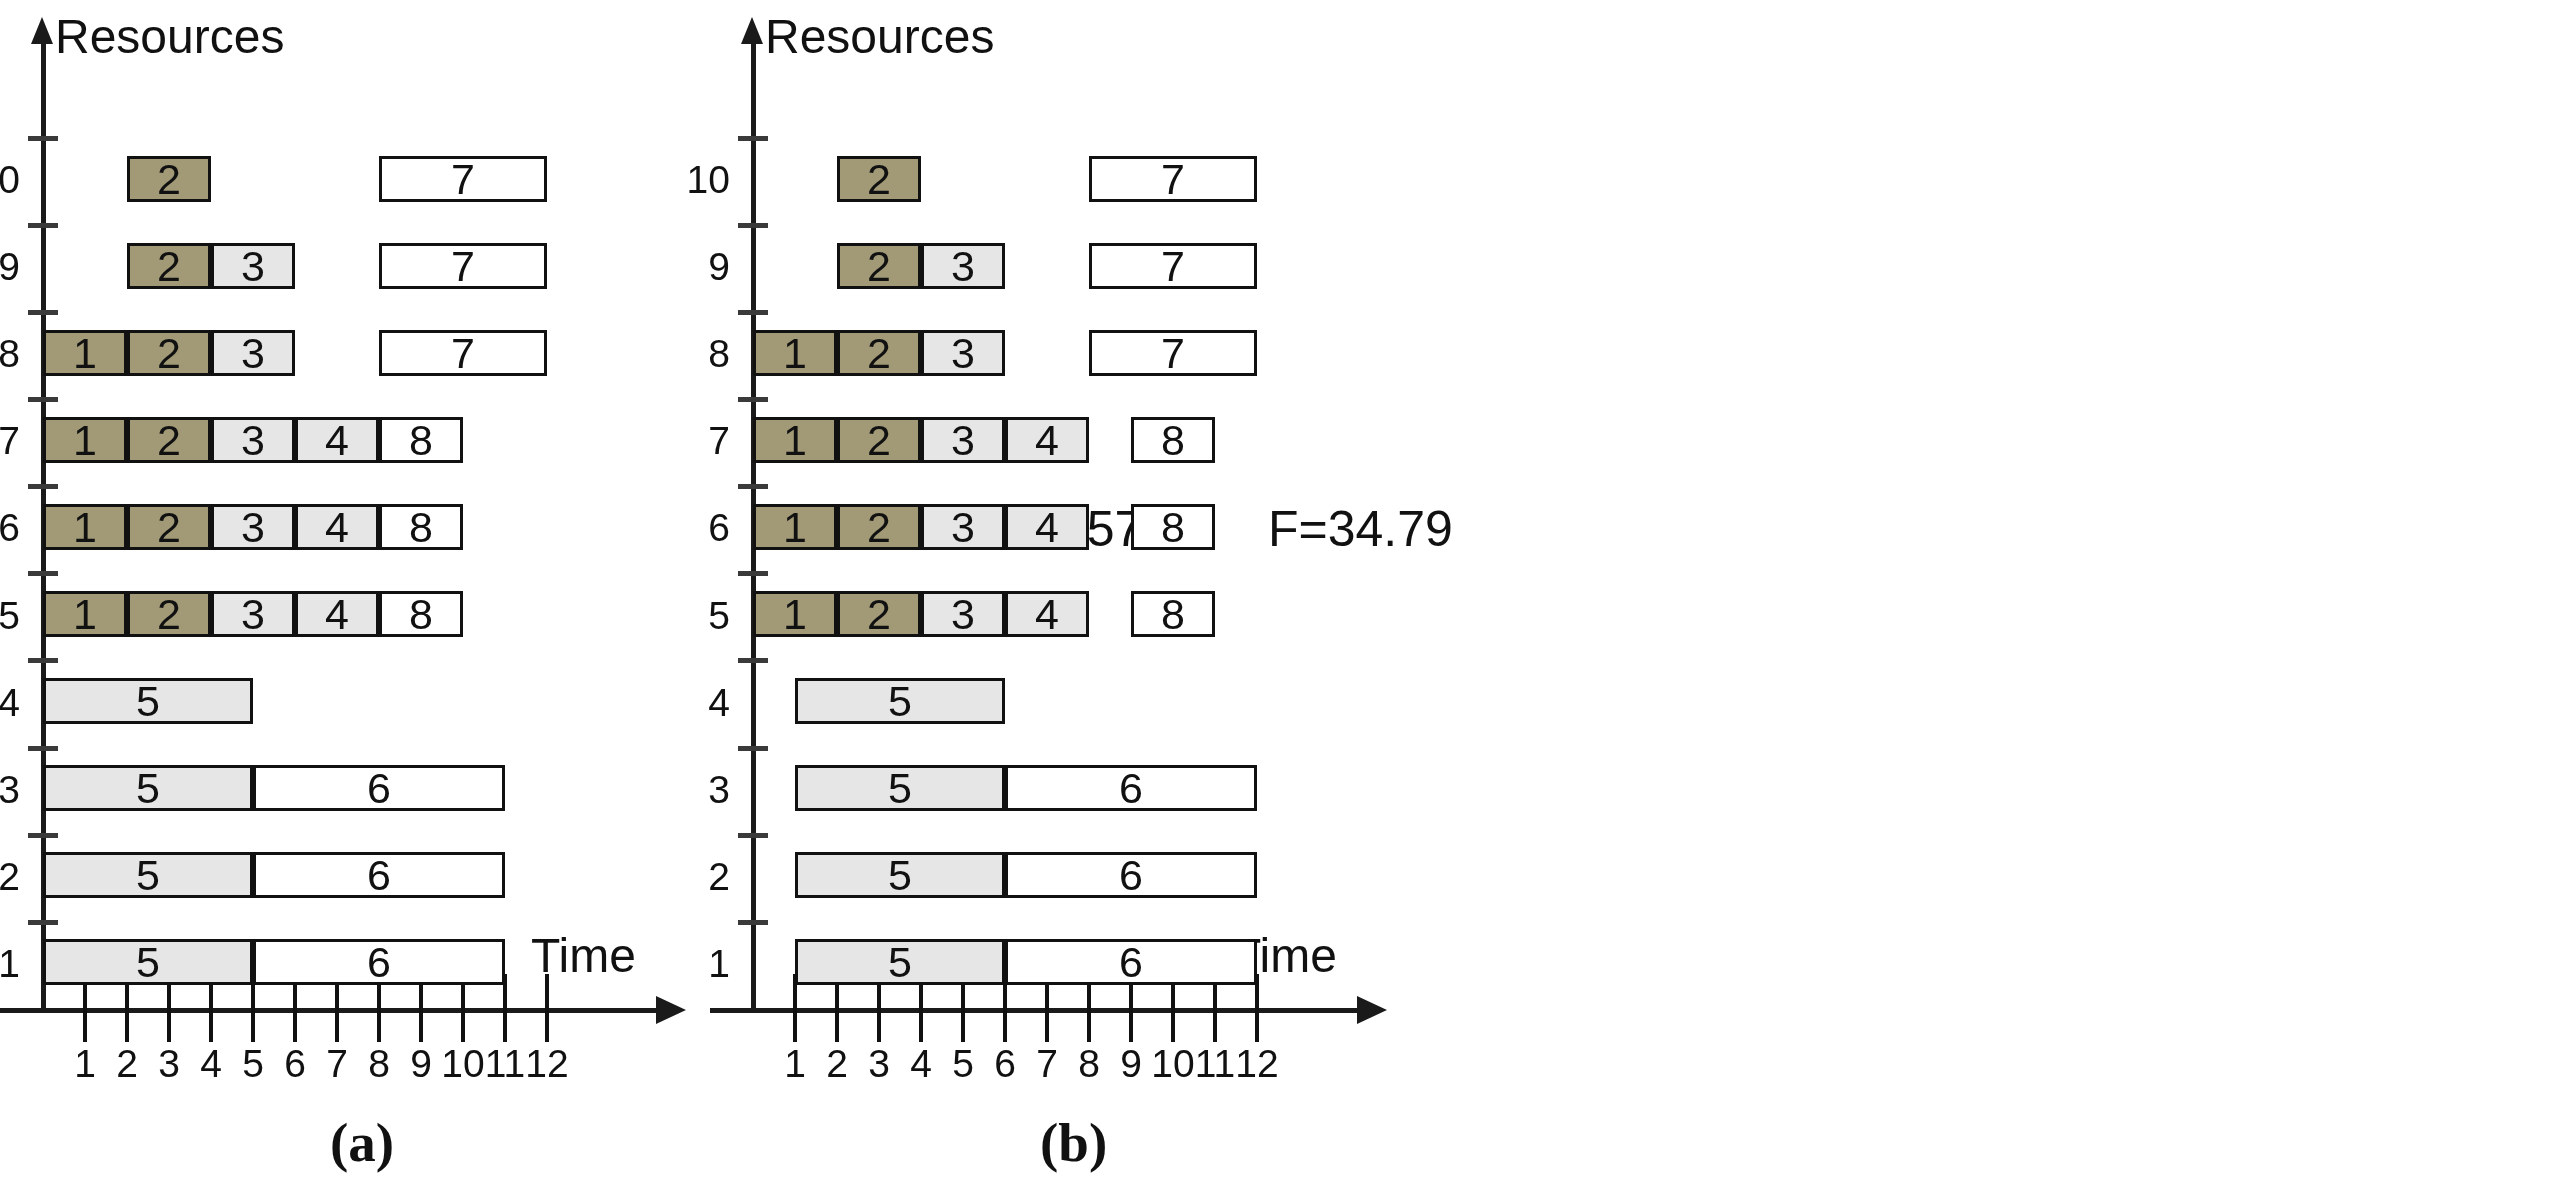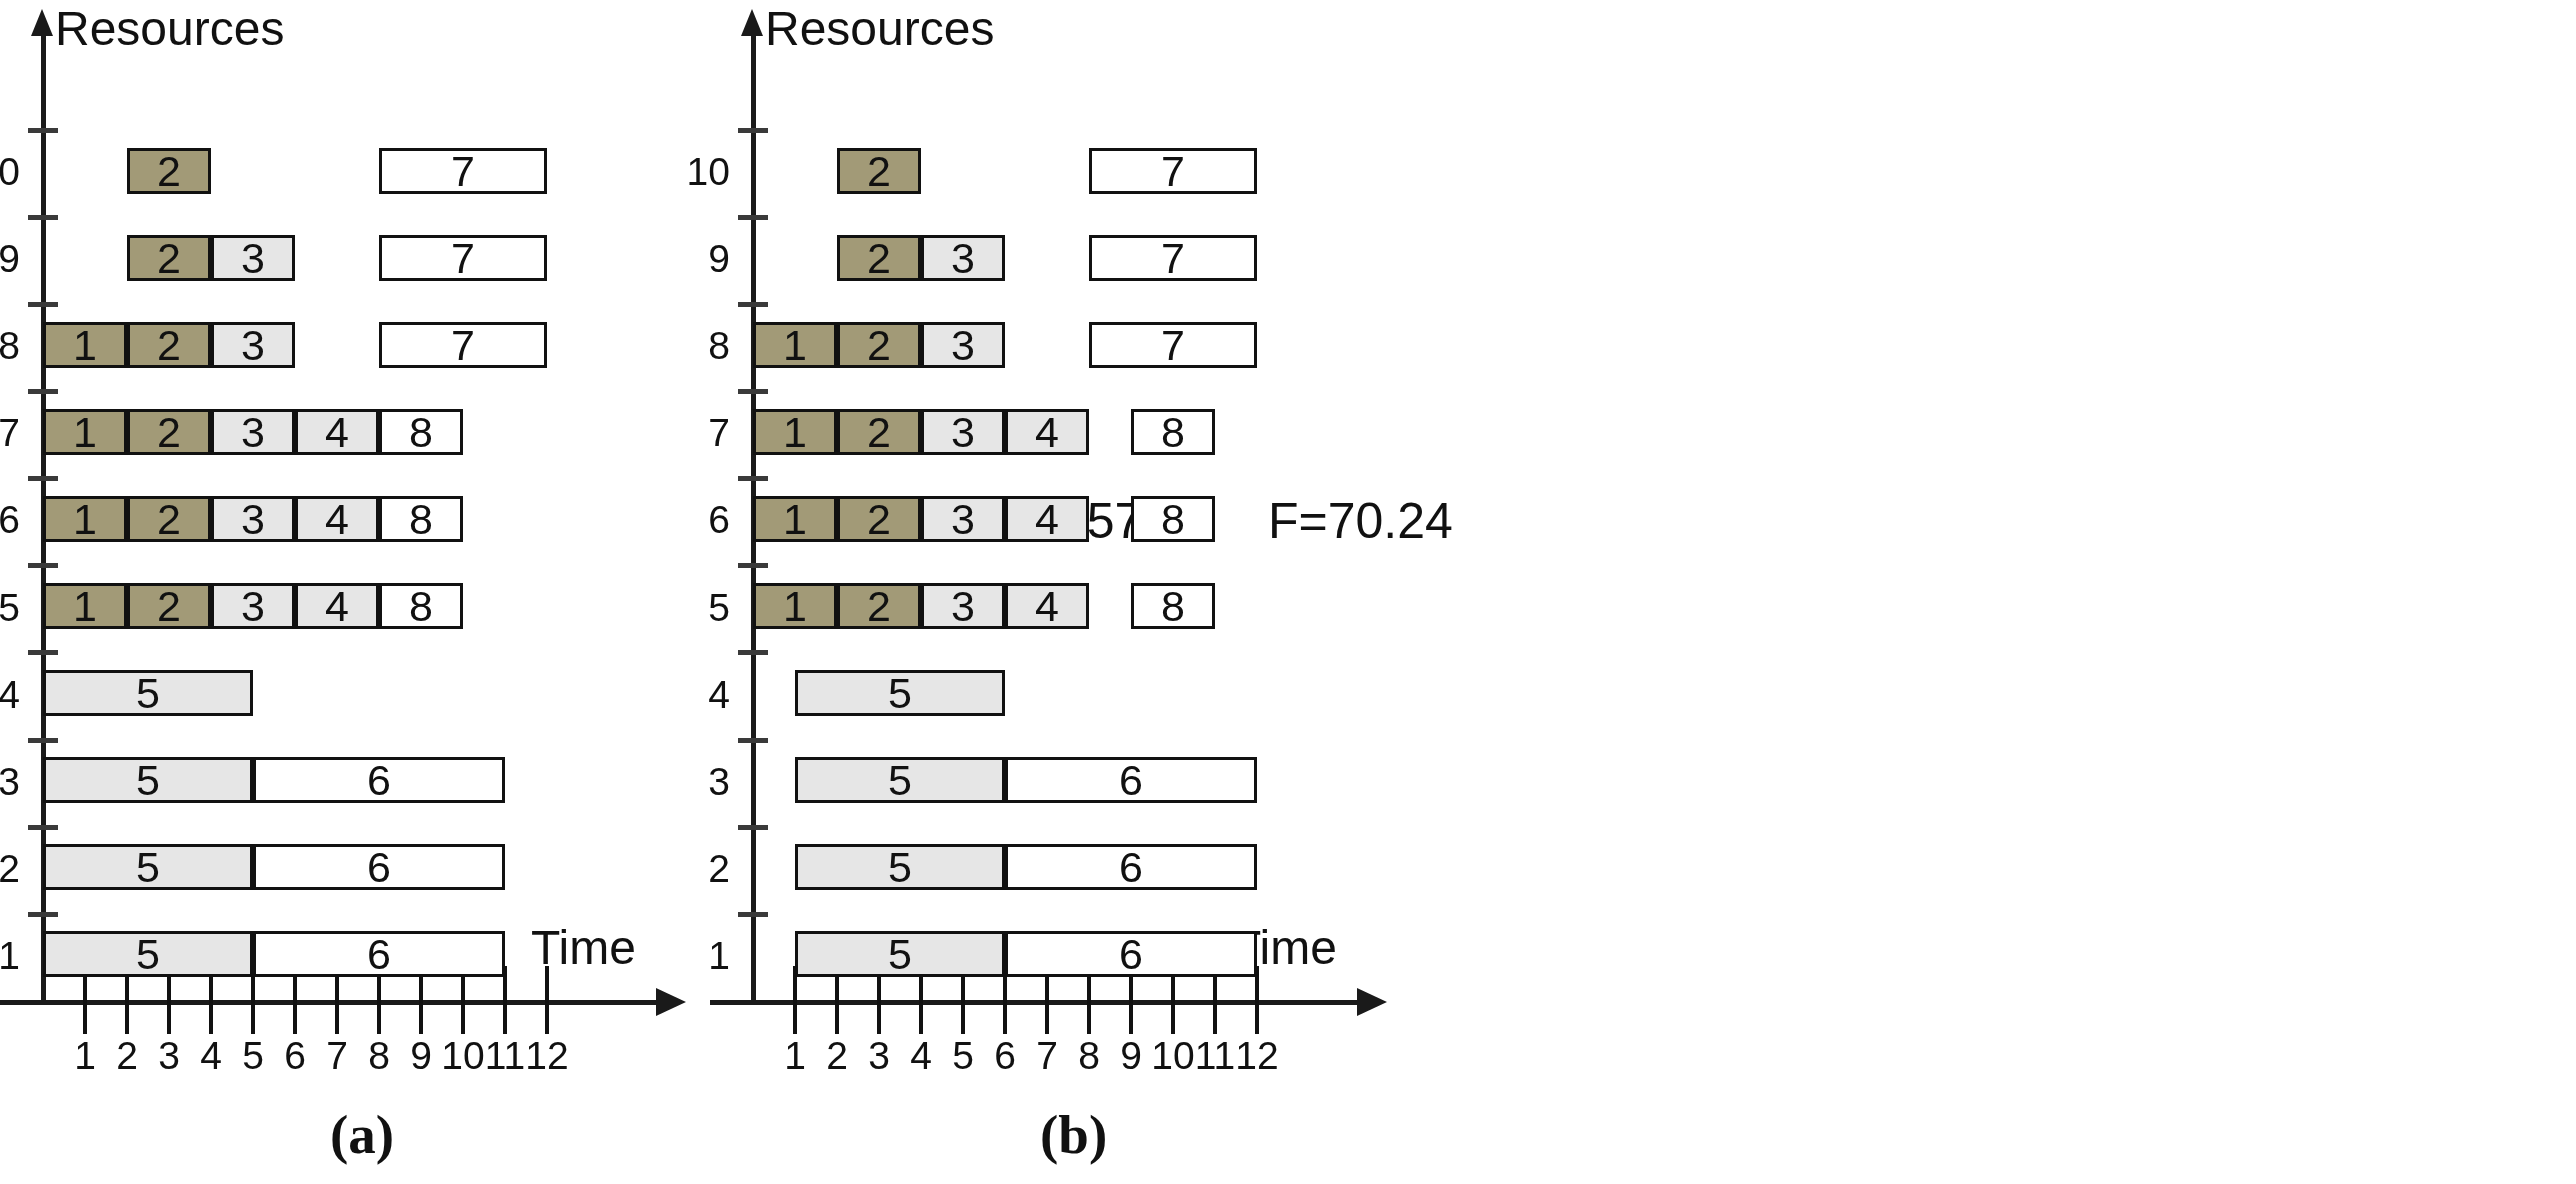--- a/index.html
+++ b/index.html
@@ -11,21 +11,21 @@
   #stage {
     position: relative;
     width: 2576px;
     height: 1185px;
     background: #ffffff;
     overflow: hidden;
   }
 
   .panel {
     position: absolute;
-    top: 0;
+    top: 8px;
     height: 1041px;
   }
   .panel.a { left: 0px;    width: 1286px; }
   .panel.b { left: 1286px; width: 1290px; }
 
   
   .y-axis {
     position: absolute;
     width: 4.5px;
     background: #1a1a1a;
@@ -289,17 +289,17 @@
       <div class="task light" style="left: -365px; top: 583px; width: 84px; height: 46px;">3</div>
       <div class="task light" style="left: -281px; top: 583px; width: 84px; height: 46px;">4</div>
       <div class="task white" style="left: -155px; top: 583px; width: 84px; height: 46px;">8</div>
       <div class="task light" style="left: -491px; top: 670px; width: 210px; height: 46px;">5</div>
       <div class="task light" style="left: -491px; top: 757px; width: 210px; height: 46px;">5</div>
       <div class="task white" style="left: -281px; top: 757px; width: 252px; height: 46px;">6</div>
       <div class="task light" style="left: -491px; top: 844px; width: 210px; height: 46px;">5</div>
       <div class="task white" style="left: -281px; top: 844px; width: 252px; height: 46px;">6</div>
       <div class="task light" style="left: -491px; top: 931px; width: 210px; height: 46px;">5</div>
       <div class="task white" style="left: -281px; top: 931px; width: 252px; height: 46px;">6</div>
-      <div class="f-value" style="left: -18px; top: 496px;">F=70.24</div>
+      <div class="f-value" style="left: -18px; top: 496px;">F=34.79</div>
       <div class="caption" style="left: -246px; top: 1107px;">(b)</div>
     </div>
   </div>
 
 
 </body></html>

